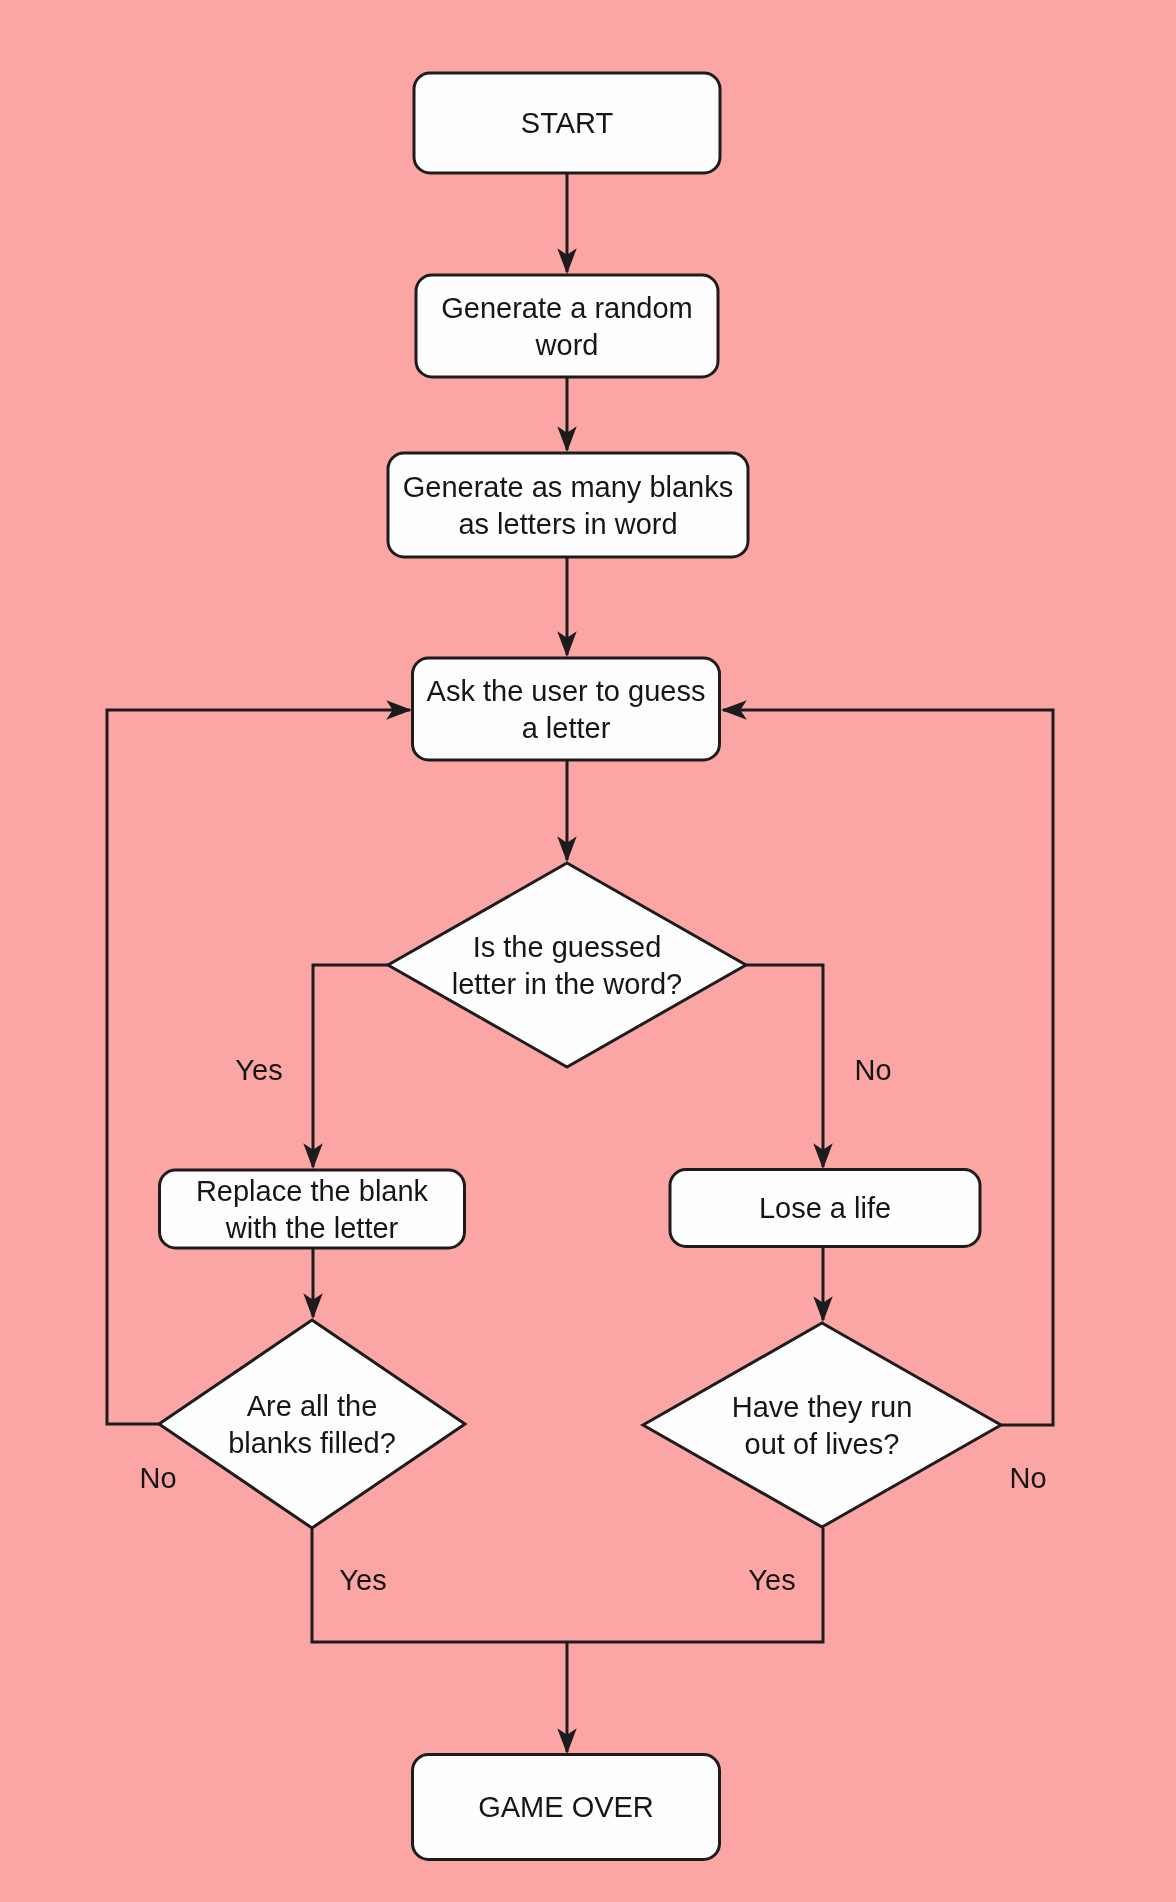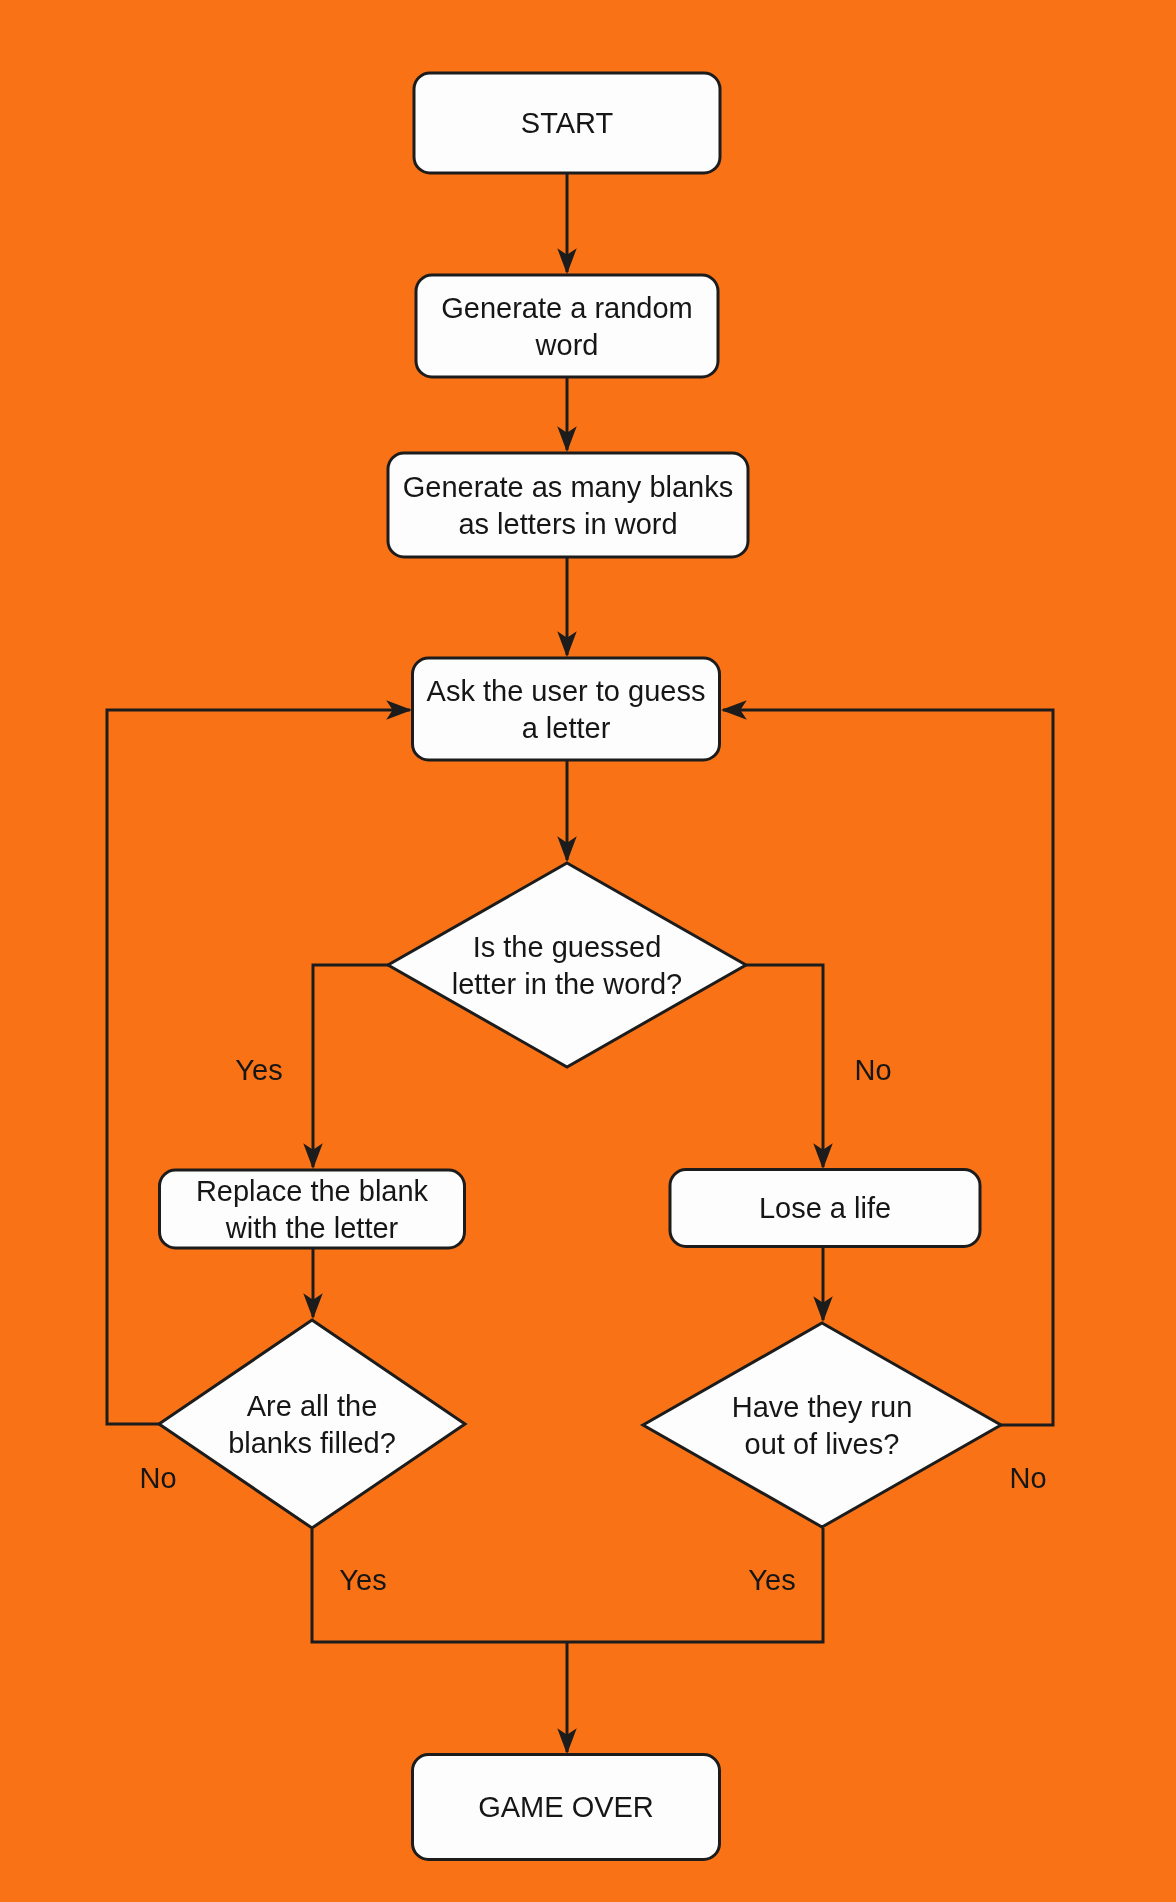--- a/index.html
+++ b/index.html
@@ -20,21 +20,21 @@
   }
   svg text {
     font-family: "Liberation Sans", sans-serif;
     font-size: 29px;
     font-weight: 400;
   }
 </style>
 </head>
 <body>
 
-<div id="page" style="width: 1176px; height: 1902px; background: #f97316;">
+<div id="page" style="width: 1176px; height: 1902px; background: #fca5a5;">
     <svg width="1176" height="1902" viewBox="0 0 1176 1902">
       <defs>
         <marker id="arrow" viewBox="0 0 12 9" refX="11" refY="4.5" markerWidth="26" markerHeight="19.5" markerUnits="userSpaceOnUse" orient="auto">
           <path d="M0,0 L12,4.5 L0,9 L3,4.5 Z" fill="#1c1c1c"></path>
         </marker>
       </defs>
       <polyline points="567,174 567,272" fill="none" stroke="#1c1c1c" stroke-width="3" marker-end="url(#arrow)"></polyline>
       <polyline points="567,378 567,450" fill="none" stroke="#1c1c1c" stroke-width="3" marker-end="url(#arrow)"></polyline>
       <polyline points="567,558 567,655" fill="none" stroke="#1c1c1c" stroke-width="3" marker-end="url(#arrow)"></polyline>
       <polyline points="567,761 567,860" fill="none" stroke="#1c1c1c" stroke-width="3" marker-end="url(#arrow)"></polyline>

